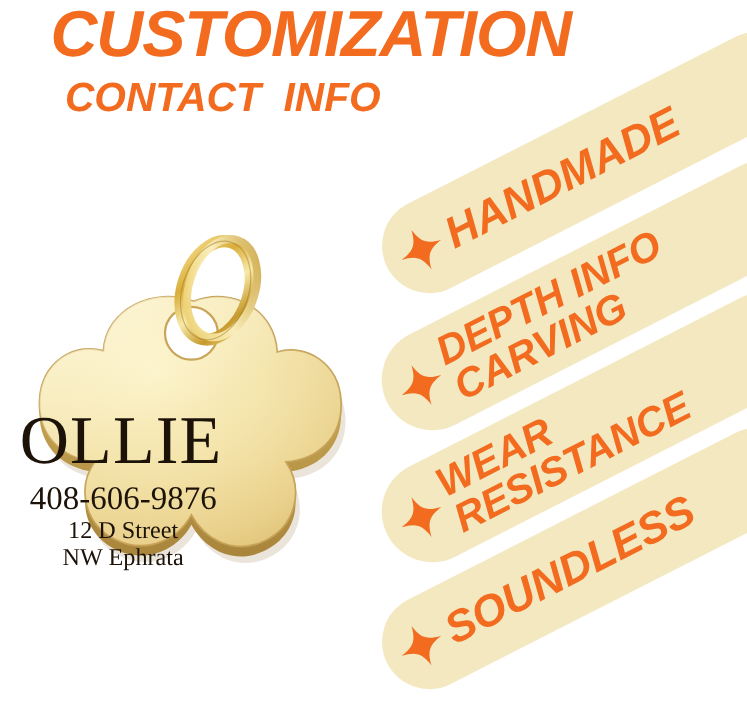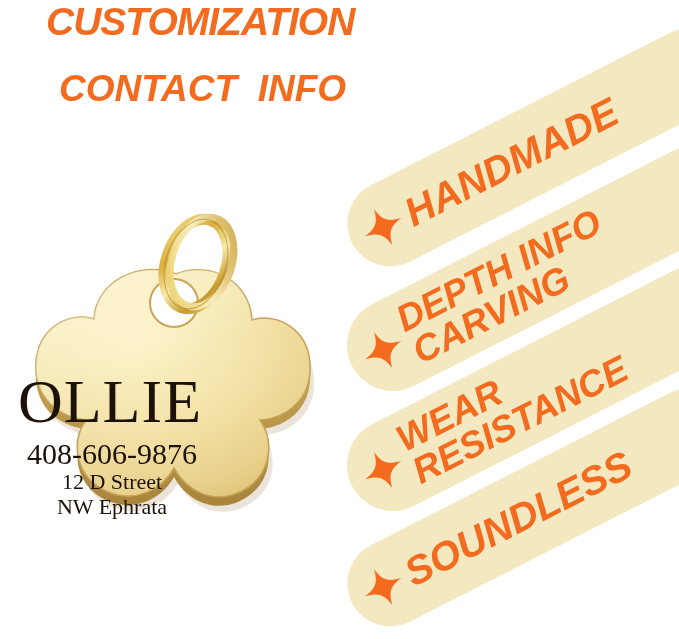--- a/index.html
+++ b/index.html
@@ -16,21 +16,21 @@
   .heading{
     position:absolute;
     font-family:"Liberation Sans",sans-serif;
     font-weight:bold;
     font-style:italic;
     color:#F26B1F;
     white-space:pre;
     letter-spacing:-0.5px;
     line-height:1;
   }
-  #h-title{left:46px;top:2px;font-size:39px;letter-spacing:-1px;}
+  #h-title{left:46px;top:2px;font-size:59px;letter-spacing:-1px;}
   #h-sub{left:59px;top:70px;font-size:37px;letter-spacing:0px;text-align:right;}
 
   
   .banner{
     position:absolute;
     background:#F3E8C0;
     border-radius:999px;
     transform-origin:left center;
     display:flex;
     align-items:center;

